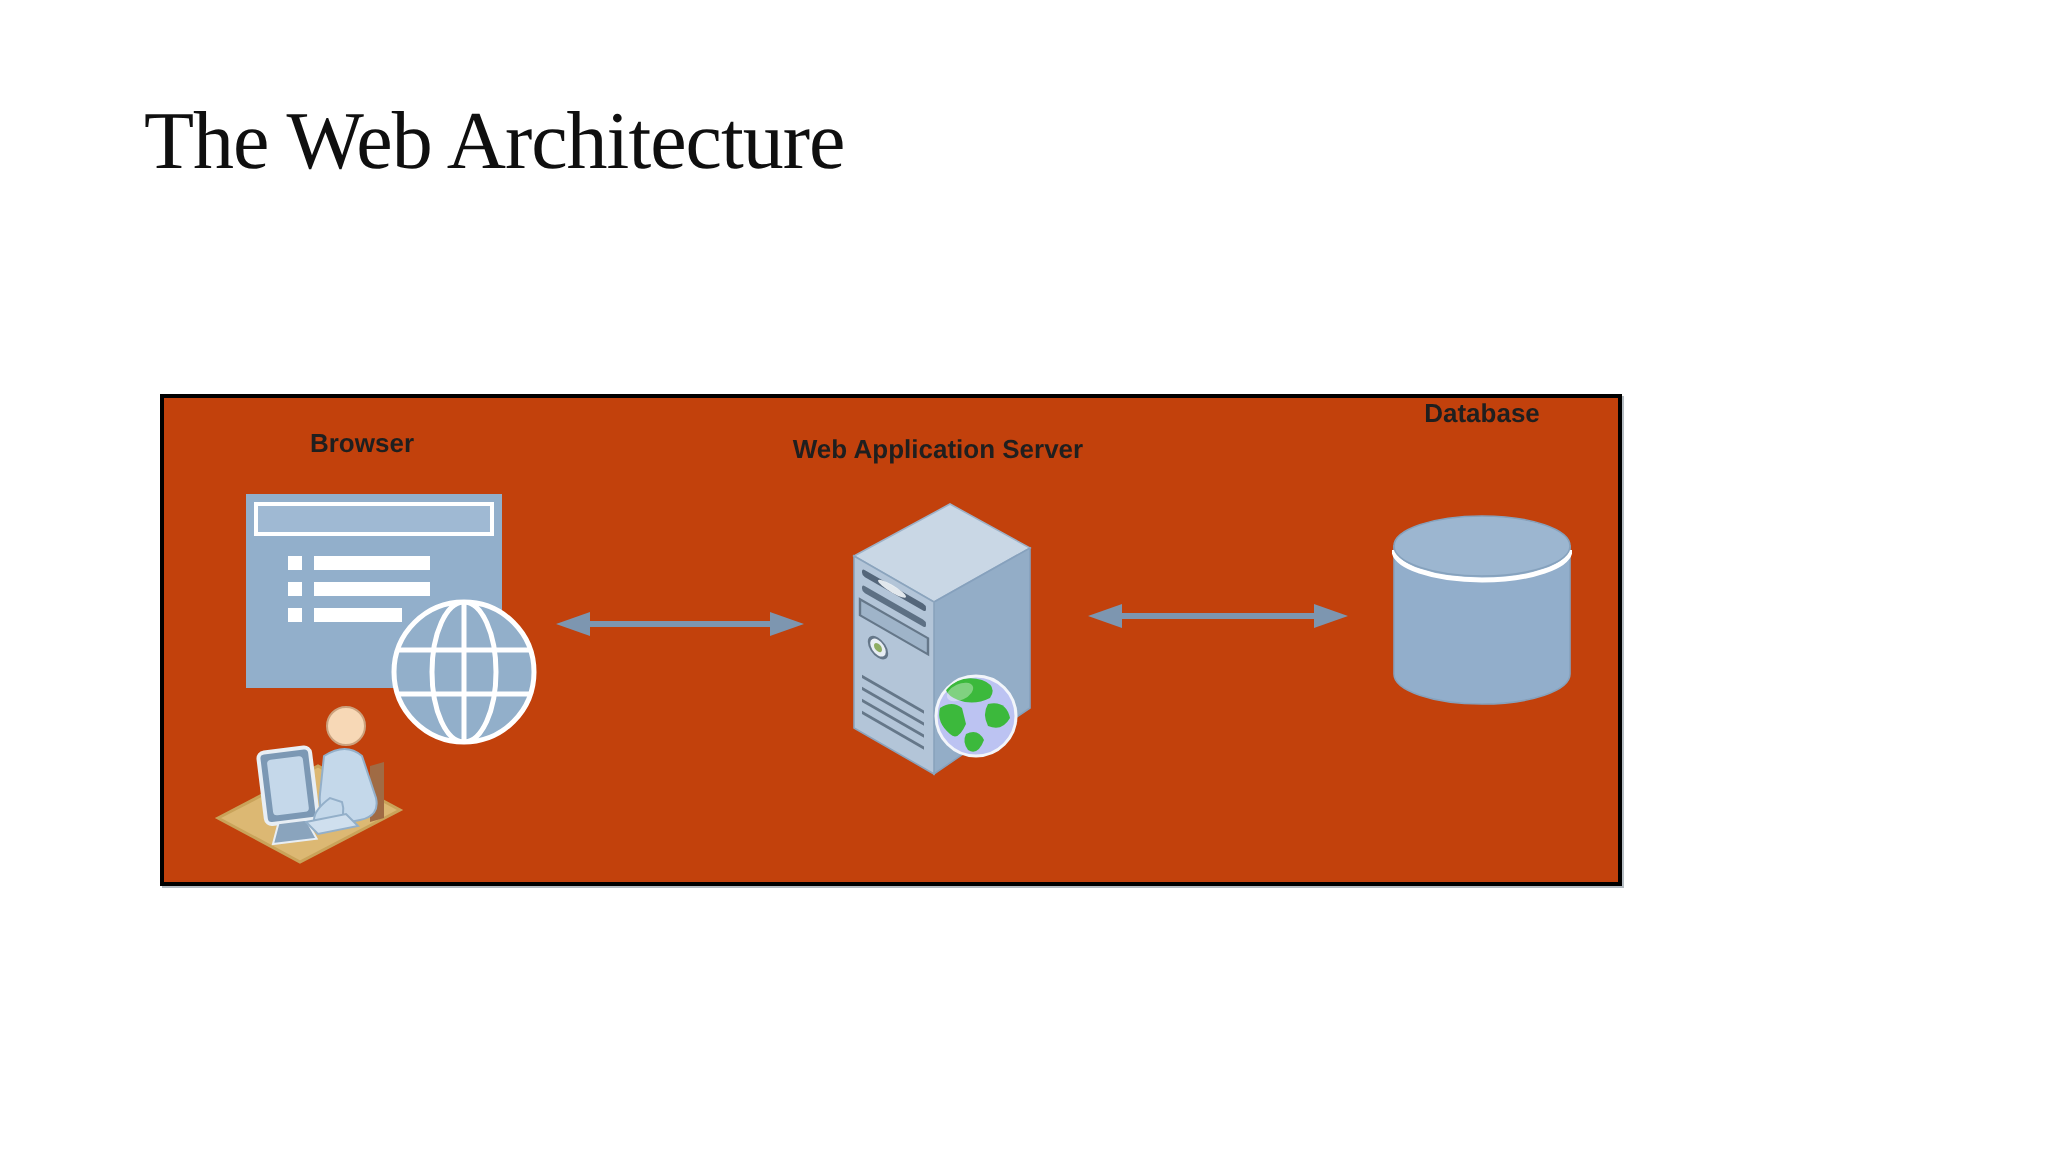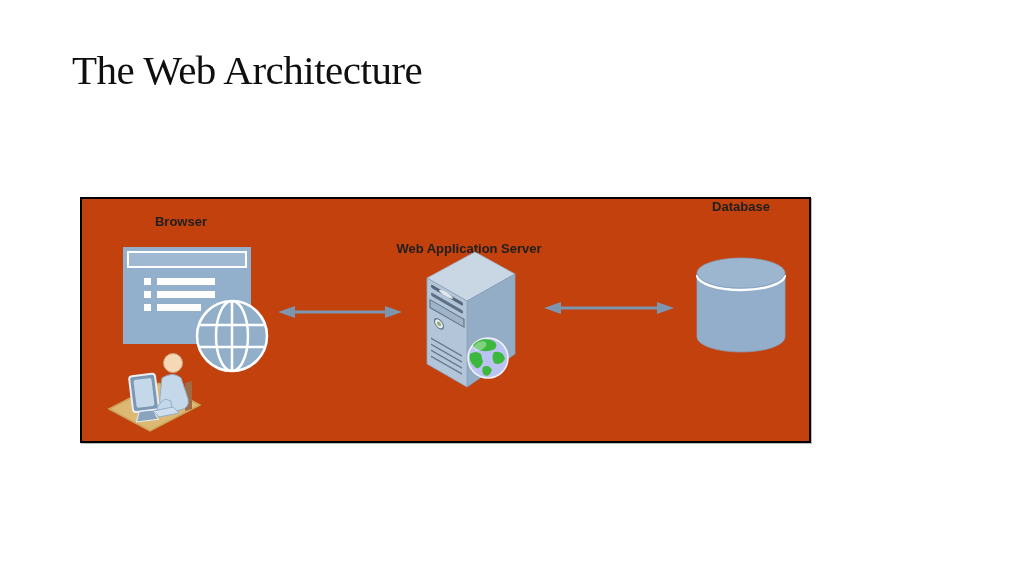--- a/index.html
+++ b/index.html
@@ -25,21 +25,21 @@
   .abs{position:absolute;}
 </style>
 </head>
 <body>
 
 <div class="slide-title">The Web Architecture</div>
 
 <div class="diagram-box">
 
   <div class="node-label" style="left:99px;top:15px;">Browser</div>
-  <div class="node-label" style="left:387px;top:18px;margin-top:24px;">Web Application Server</div>
+  <div class="node-label" style="left:387px;top:18px;">Web Application Server</div>
   <div class="node-label" style="left:659px;top:0;">Database</div>
 
   <svg class="abs" style="left:41px;top:48px;" width="128" height="97" viewBox="0 0 128 97">
     <rect x="0" y="0" width="128" height="97" fill="#92afcb"></rect>
     <rect x="5" y="5" width="118" height="15" fill="#9fb9d3" stroke="#ffffff" stroke-width="2"></rect>
     <rect x="21" y="31" width="7" height="7" fill="#ffffff"></rect>
     <rect x="34" y="31" width="58" height="7" fill="#ffffff"></rect>
     <rect x="21" y="44" width="7" height="7" fill="#ffffff"></rect>
     <rect x="34" y="44" width="58" height="7" fill="#ffffff"></rect>
     <rect x="21" y="57" width="7" height="7" fill="#ffffff"></rect>

